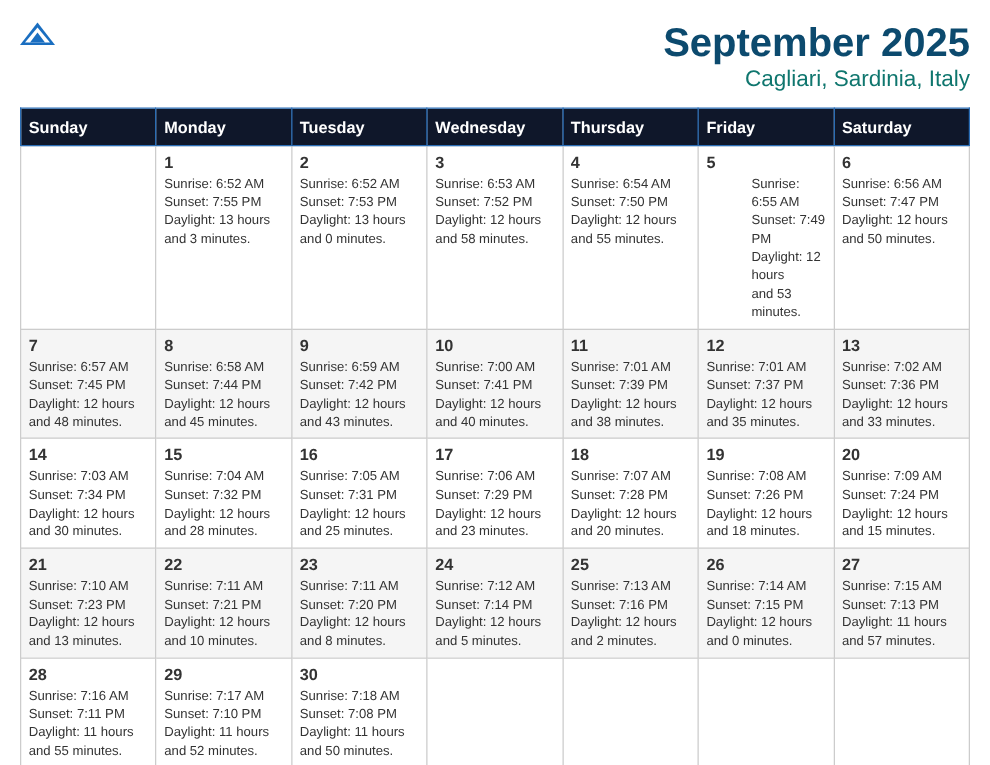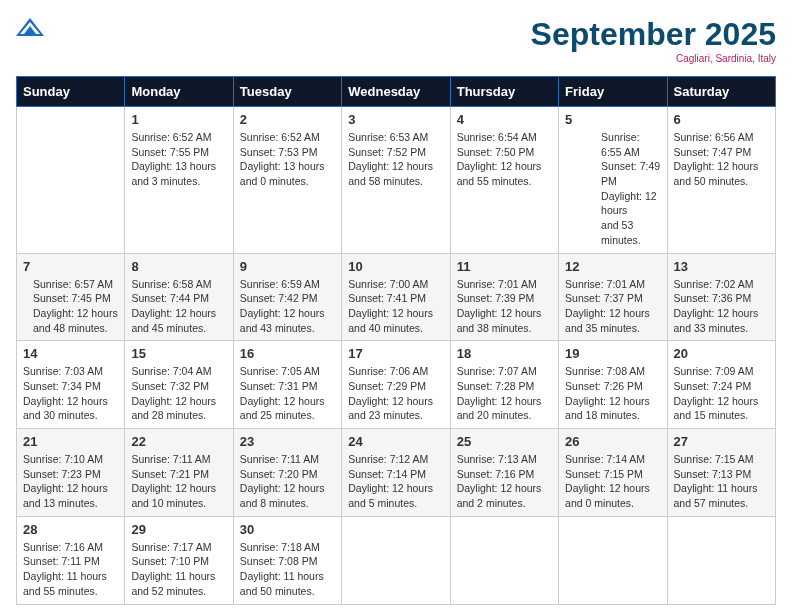--- a/index.html
+++ b/index.html
@@ -37,22 +37,22 @@
     }
     .title-area {
       text-align: right;
     }
     .month-title {
       font-size: 32px;
       font-weight: bold;
       color: #0c4a6e;
     }
     .location {
-      font-size: 10px;
-      color: #be185d;
+      font-size: 18px;
+      color: #0f766e;
     }
     table {
       width: 100%;
       border-collapse: collapse;
       font-size: 11px;
     }
     thead tr th {
       background: #0f172a;
       color: #fff;
       padding: 7px 6px;
@@ -161,21 +161,21 @@
           <span class="day-number">6</span>
           <div class="day-info" style="white-space: pre-line;">Sunrise: 6:56 AM
 Sunset: 7:47 PM
 Daylight: 12 hours
 and 50 minutes.</div>
         </td>
       </tr>
       <tr>
         <td>
           <span class="day-number">7</span>
-          <div class="day-info" style="white-space: pre-line; margin-left: 10px;">Sunrise: 6:57 AM
+          <div class="day-info" style="white-space: pre-line;">Sunrise: 6:57 AM
 Sunset: 7:45 PM
 Daylight: 12 hours
 and 48 minutes.</div>
         </td>
         <td>
           <span class="day-number">8</span>
           <div class="day-info" style="white-space: pre-line;">Sunrise: 6:58 AM
 Sunset: 7:44 PM
 Daylight: 12 hours
 and 45 minutes.</div>

